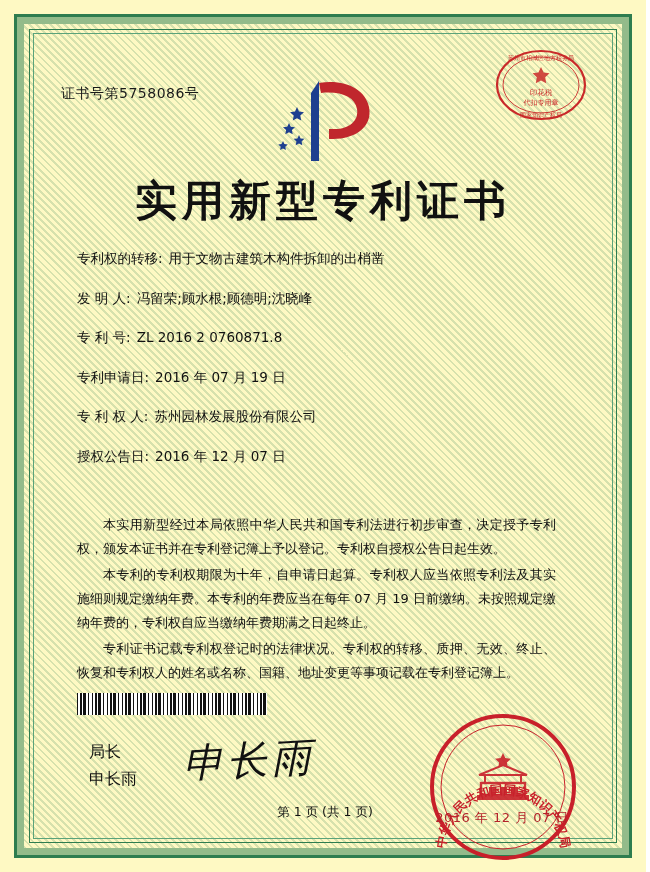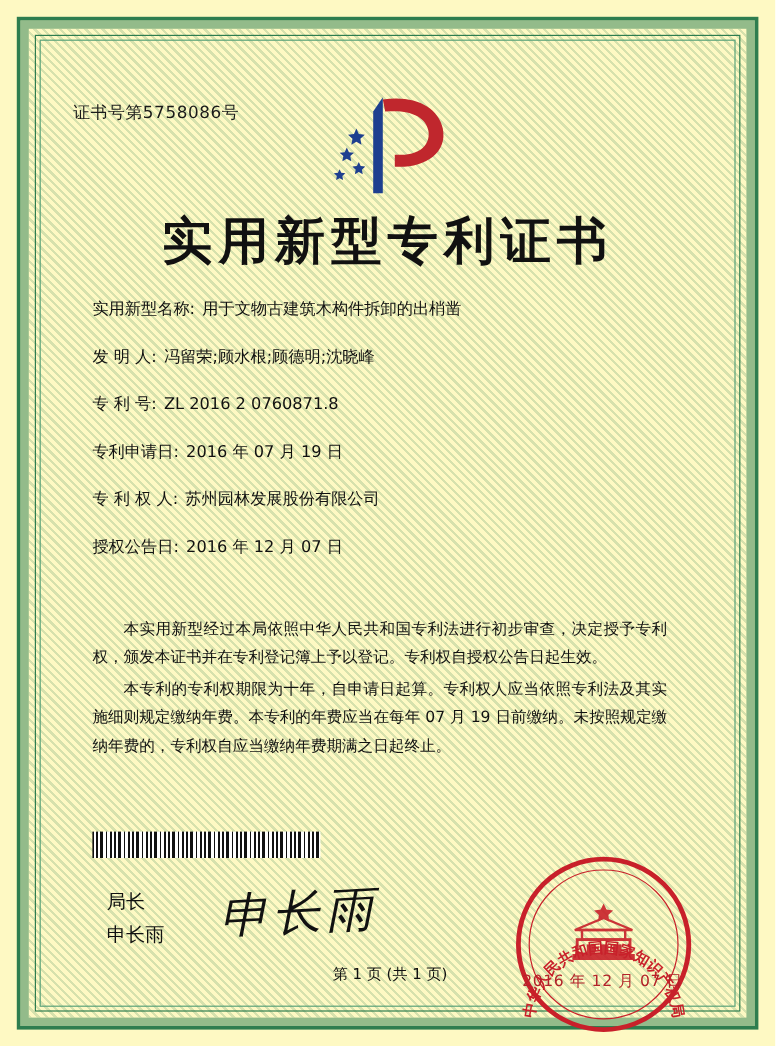--- a/index.html
+++ b/index.html
@@ -212,37 +212,48 @@
 
   <div class="frame-outer"></div>
   <div class="frame-pattern"></div>
   <div class="frame-inner"></div>
   <div class="frame-inner2"></div>
 
   <div class="content">
 
     <div class="cert-number">证书号第5758086号</div>
 
+    <div class="oval-stamp">
+      <svg width="96" height="76" viewBox="0 0 96 76">
+        <ellipse cx="48" cy="38" rx="44" ry="34" fill="none" stroke="#c92a2a" stroke-width="2.2"></ellipse>
+        <ellipse cx="48" cy="38" rx="38" ry="28" fill="none" stroke="#c92a2a" stroke-width="0.9"></ellipse>
+        <path d="M48 20 l2.6 5.4 5.9.8 -4.3 4.1 1 5.9 -5.2-2.8 -5.2 2.8 1-5.9 -4.3-4.1 5.9-.8z" fill="#c92a2a" opacity="0.85"></path>
+        <text x="48" y="48" font-family="DejaVu Sans, sans-serif" font-size="7.5" fill="#c92a2a" text-anchor="middle">印花税</text>
+        <text x="48" y="58" font-family="DejaVu Sans, sans-serif" font-size="7" fill="#c92a2a" text-anchor="middle">代扣专用章</text>
+        <text x="48" y="13" font-family="DejaVu Sans, sans-serif" font-size="6" fill="#c92a2a" text-anchor="middle">苏州市相城区地方税务局</text>
+        <text x="48" y="70" font-family="DejaVu Sans, sans-serif" font-size="6" fill="#c92a2a" text-anchor="middle">国家知识产权局</text>
+      </svg>
+    </div>
 
     <div class="emblem">
       <svg width="140" height="92" viewBox="0 0 140 92">
         <path d="M58 88 L58 20 L66 8 L66 88 Z" fill="#1e3f8f"></path>
         <path d="M66 10 C92 6 112 16 116 34 C120 54 102 66 80 66 L76 66 L76 56 L82 56 C96 56 106 48 104 36 C102 24 88 18 68 20 Z" fill="#c0272d"></path>
         <path d="M44 34 l2 4.6 5 .6 -3.7 3.4 .9 5 -4.2-2.4 -4.2 2.4 .9-5 -3.7-3.4 5-.6z" fill="#1e3f8f"></path>
         <path d="M36 50 l1.8 3.8 4.2.5 -3.1 2.8 .8 4.2 -3.7-2 -3.7 2 .8-4.2 -3.1-2.8 4.2-.5z" fill="#1e3f8f"></path>
         <path d="M46 62 l1.6 3.4 3.8.4 -2.8 2.6 .7 3.8 -3.3-1.8 -3.3 1.8 .7-3.8 -2.8-2.6 3.8-.4z" fill="#1e3f8f"></path>
         <path d="M30 68 l1.4 3 3.4.4 -2.5 2.3 .6 3.4 -2.9-1.6 -2.9 1.6 .6-3.4 -2.5-2.3 3.4-.4z" fill="#1e3f8f"></path>
       </svg>
     </div>
 
     <div class="title">实用新型专利证书</div>
 
     <div class="fields">
       <div class="field-row">
-        <span class="field-label">实用新型名称:</span>
+        <span class="field-label">专利权的转移:</span>
         <span class="field-value">用于文物古建筑木构件拆卸的出梢凿</span>
       </div>
       <div class="field-row">
         <span class="field-label">发  明  人:</span>
         <span class="field-value">冯留荣;顾水根;顾德明;沈晓峰</span>
       </div>
       <div class="field-row">
         <span class="field-label">专  利  号:</span>
         <span class="field-value">ZL 2016 2 0760871.8</span>
       </div>
@@ -256,20 +267,21 @@
       </div>
       <div class="field-row">
         <span class="field-label">授权公告日:</span>
         <span class="field-value">2016 年 12 月 07 日</span>
       </div>
     </div>
 
     <div class="body-text">
       <p>本实用新型经过本局依照中华人民共和国专利法进行初步审查，决定授予专利权，颁发本证书并在专利登记簿上予以登记。专利权自授权公告日起生效。</p>
       <p>本专利的专利权期限为十年，自申请日起算。专利权人应当依照专利法及其实施细则规定缴纳年费。本专利的年费应当在每年 07 月 19 日前缴纳。未按照规定缴纳年费的，专利权自应当缴纳年费期满之日起终止。</p>
+      <p>专利证书记载专利权登记时的法律状况。专利权的转移、质押、无效、终止、恢复和专利权人的姓名或名称、国籍、地址变更等事项记载在专利登记簿上。</p>
     </div>
 
     <div class="barcode"></div>
 
     <div class="sig-block">
       <div>局长</div>
       <div>申长雨</div>
     </div>
 
     <div class="signature">申长雨</div>

